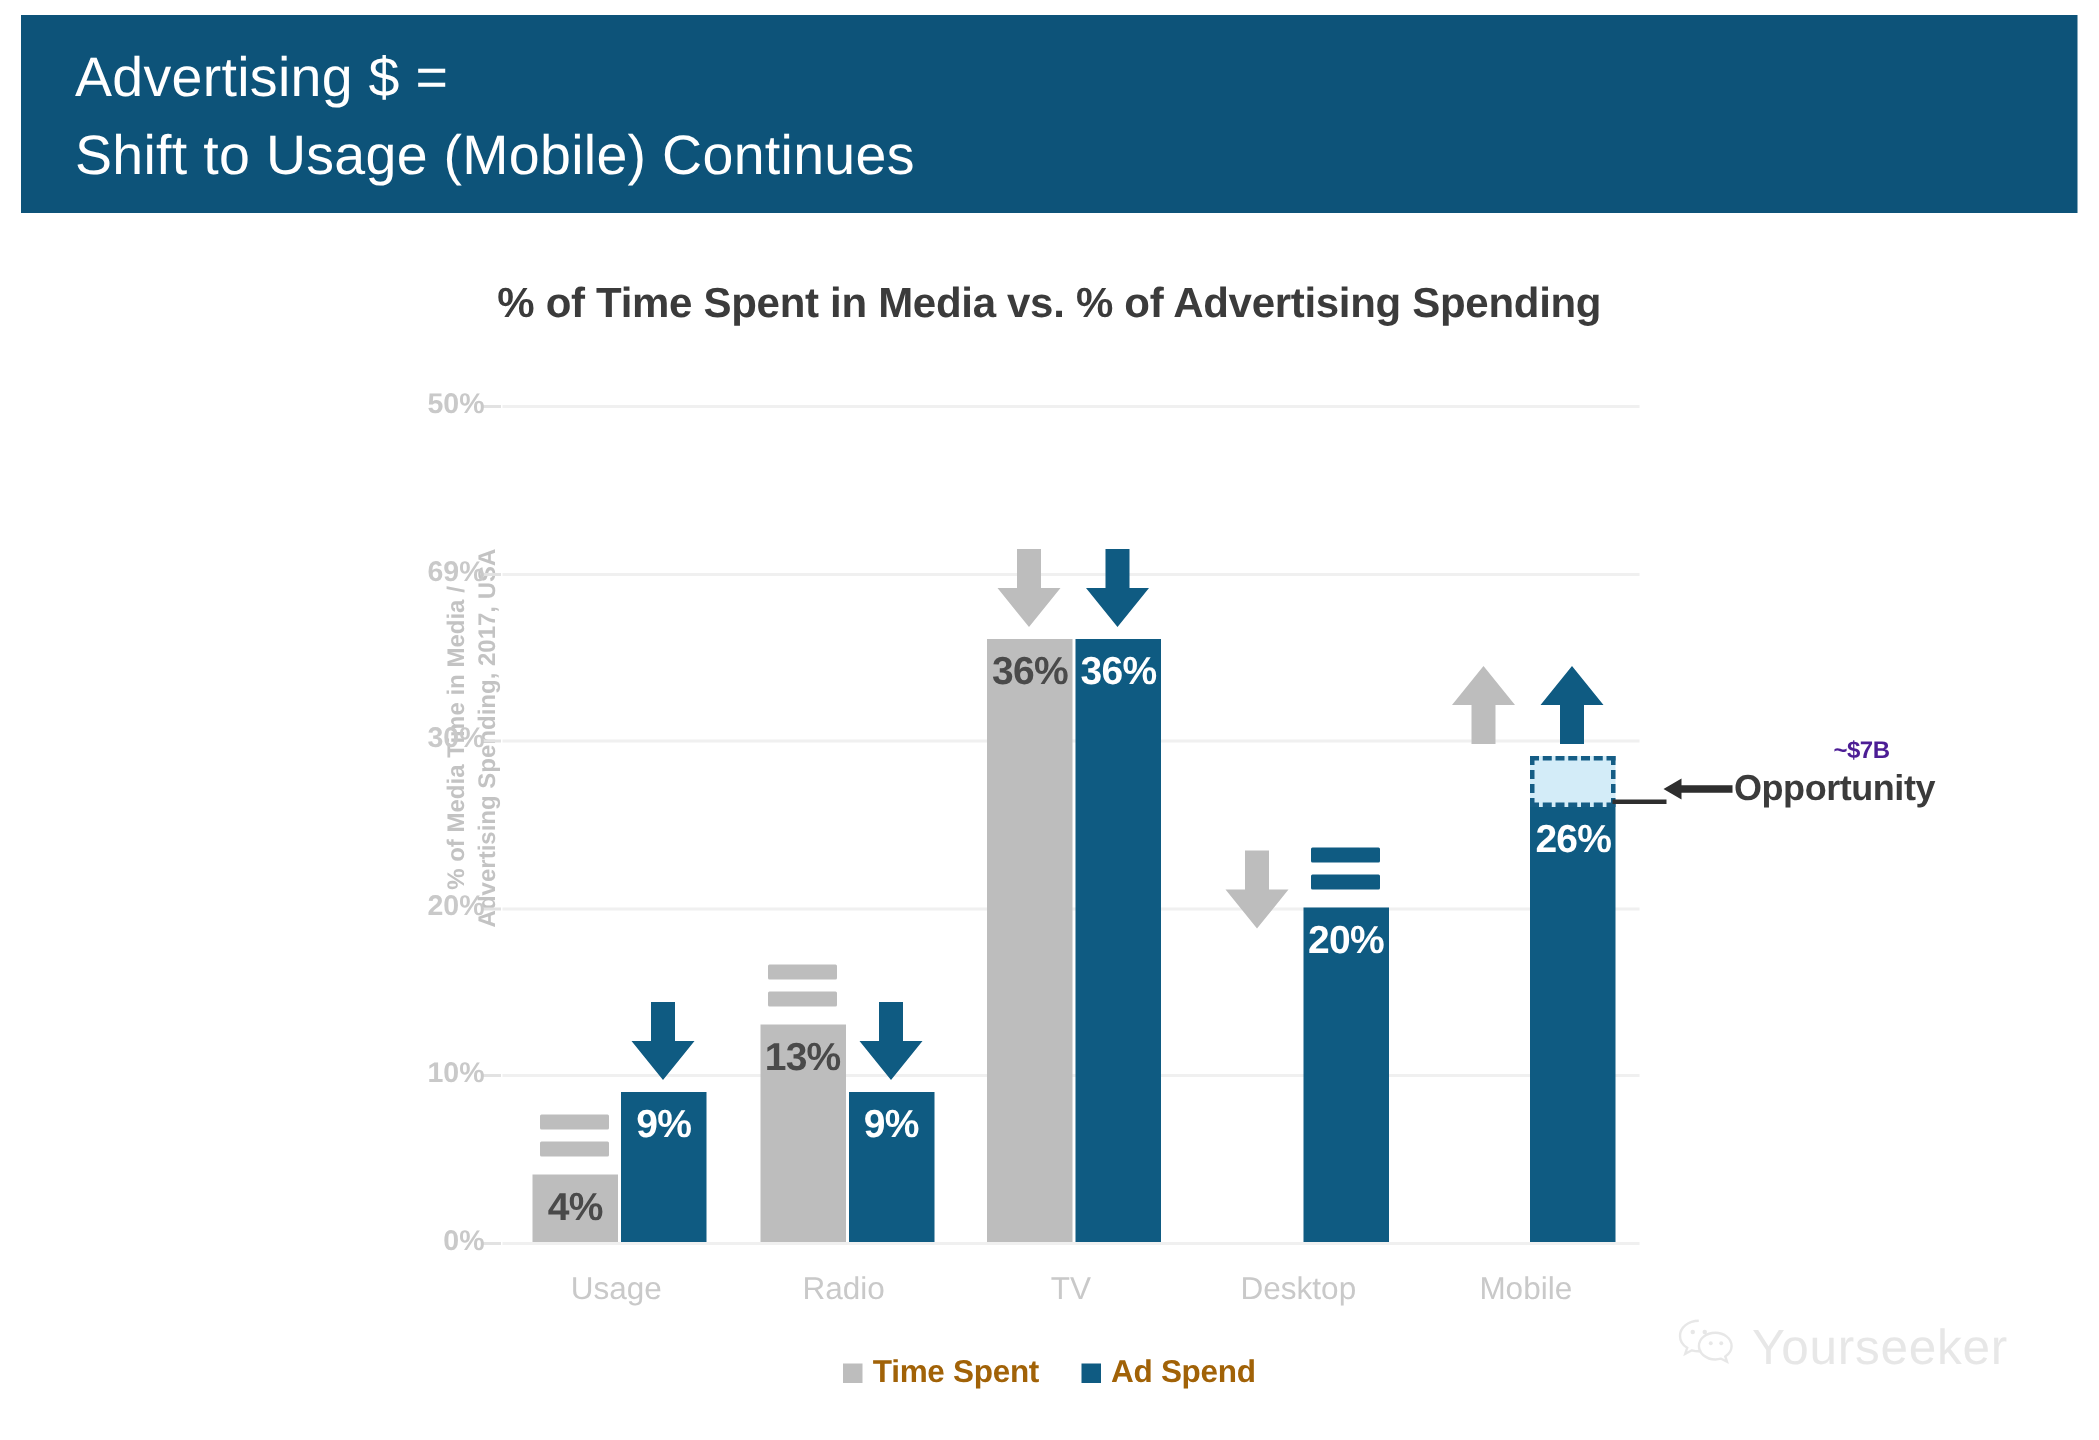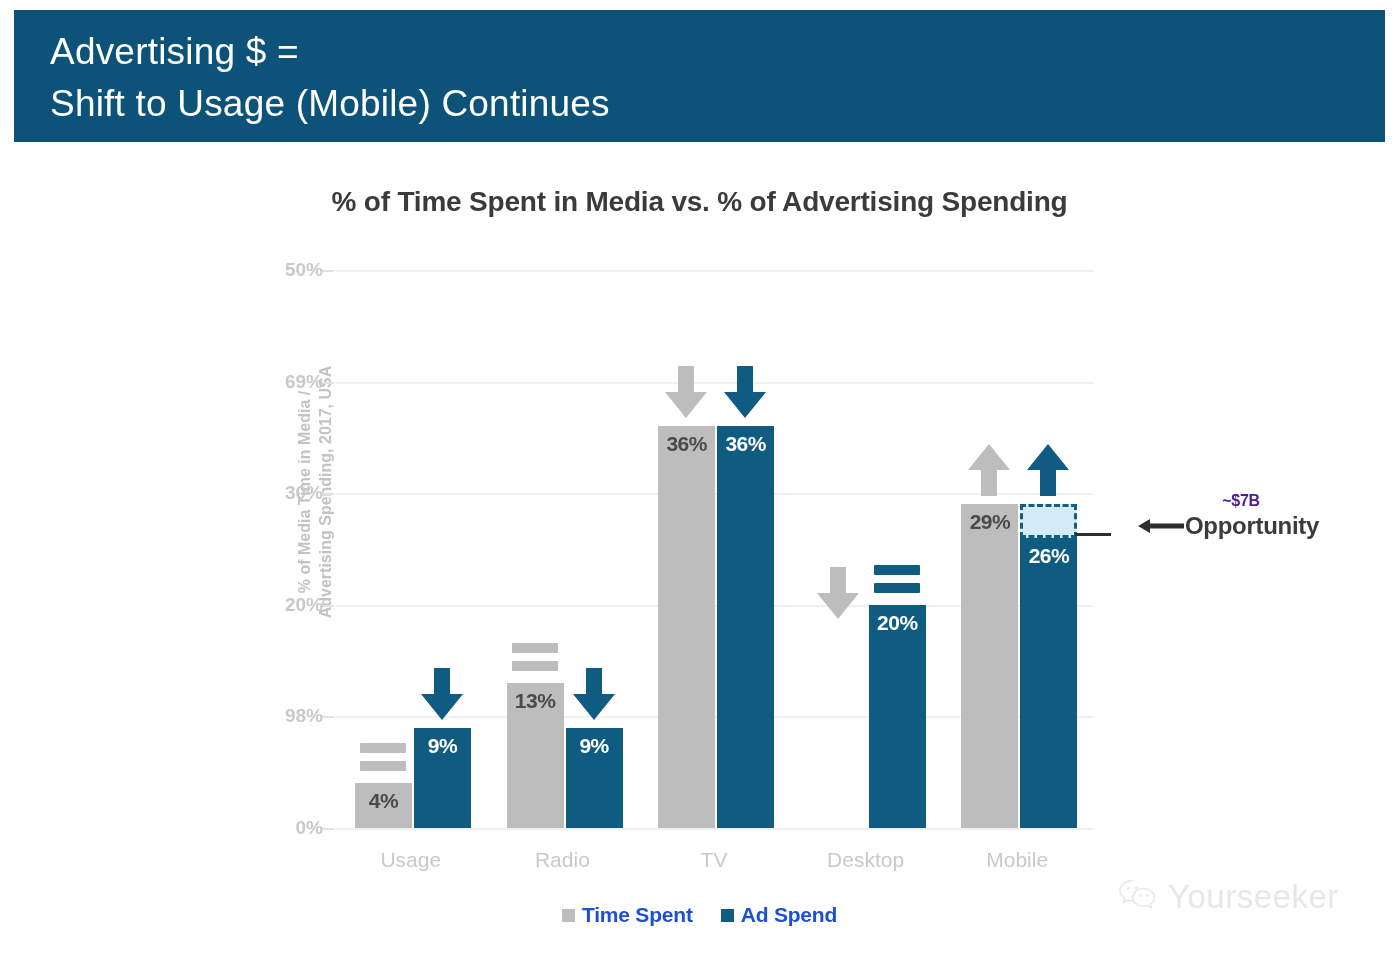--- a/index.html
+++ b/index.html
@@ -121,21 +121,21 @@
   }
   .bar.time  { left: 20px;  background: #bdbdbd; }
   .bar.spend { left: 79px;  background: #0f5b82; }
 
   .bar-value {
     position: absolute;
     top: 6px;
     left: 0;
     width: 100%;
     text-align: center;
-    font-size: 21px;
+    font-size: 26px;
     font-weight: bold;
     letter-spacing: -0.5px;
   }
   .bar.time  .bar-value { color: #4a4a4a; }
   .bar.spend .bar-value { color: #ffffff; }
 
   
   .opportunity-box {
     position: absolute;
     left: 79px;
@@ -189,21 +189,20 @@
     font-size: 16px;
     font-weight: bold;
     color: #4c1d95;
     letter-spacing: -0.3px;
     padding-left: 26px;
   }
   #annotation .ann-row {
     display: flex;
     align-items: center;
     margin-top: 2px;
-    justify-content: center;
   }
   #annotation .ann-arrow { width: 48px; height: 20px; flex: 0 0 48px; }
   #annotation .ann-label {
     font-size: 24px;
     font-weight: bold;
     color: #3b3b3b;
     letter-spacing: -0.3px;
     white-space: nowrap;
   }
   #annotation-leader {
@@ -224,21 +223,21 @@
     display: flex;
     justify-content: center;
     align-items: center;
     gap: 28px;
   }
   .legend-item { display: flex; align-items: center; gap: 7px; }
   .legend-swatch { width: 13px; height: 13px; display: block; }
   .legend-text {
     font-size: 21px;
     font-weight: bold;
-    color: #1d4ed8;
+    color: #a16207;
     letter-spacing: -0.2px;
   }
 
   
   #watermark {
     position: absolute;
     left: 1118px;
     top: 878px;
     display: flex;
     align-items: center;
@@ -267,21 +266,21 @@
     <div>% of Media Time in Media /</div>
     <div>Advertising Spending, 2017, USA</div>
   </div>
 
   <div id="y-axis">
       <div class="gridline" style="top: 558px;"></div>
       <div class="tickmark" style="top: 558px;"></div>
       <div class="tick-label" style="top: 558px; right: 775px;">0%</div>
       <div class="gridline" style="top: 446.4px;"></div>
       <div class="tickmark" style="top: 446.4px;"></div>
-      <div class="tick-label" style="top: 446.4px; right: 775px;">98%</div>
+      <div class="tick-label" style="top: 446.4px; right: 775px;">10%</div>
       <div class="gridline" style="top: 334.8px;"></div>
       <div class="tickmark" style="top: 334.8px;"></div>
       <div class="tick-label" style="top: 334.8px; right: 775px;">20%</div>
       <div class="gridline" style="top: 223.2px;"></div>
       <div class="tickmark" style="top: 223.2px;"></div>
       <div class="tick-label" style="top: 223.2px; right: 775px;">30%</div>
       <div class="gridline" style="top: 111.6px;"></div>
       <div class="tickmark" style="top: 111.6px;"></div>
       <div class="tick-label" style="top: 111.6px; right: 775px;">69%</div>
       <div class="gridline" style="top: 0px;"></div>
@@ -355,23 +354,20 @@
         <div class="bar spend" style="height: 223.2px; background: rgb(15, 91, 130); left: 79px;">
           <div class="bar-value">20%</div>
         </div>
         <span class="eq-icon" style="bottom: 233.2px; position: absolute; left: 84px;">
           <i style="background:#0f5b82"></i>
           <i style="background:#0f5b82"></i>
         </span>
       </div>
       <div class="cat-label" style="left: 606.4px; width: 151.6px;">Mobile</div>
       <div class="group" style="left: 606.4px; width: 151.6px; bottom: 52px; height: 558px;">
-        <div class="bar time" style="height: 323.64px; background: rgb(189, 189, 189); left: 20px;">
-          <div class="bar-value">29%</div>
-        </div>
         <span class="trend" style="bottom: 329.64px; position: absolute; left: 25px;">
           <svg viewBox="0 0 46 56" xmlns="http://www.w3.org/2000/svg">
             <path d="M23 2 L44 28 L31 28 L31 54 L15 54 L15 28 L2 28 Z" fill="#bdbdbd"></path>
           </svg>
         </span>
         <div class="bar spend" style="height: 290.16px; background: rgb(15, 91, 130); left: 79px;">
           <div class="bar-value">26%</div>
         </div>
         <div class="opportunity-box" style="height: 33.48px; bottom: 290.16px; left: 79px; background: rgb(211, 236, 248); border-color: rgb(21, 93, 133);"></div>
         <span class="trend" style="bottom: 329.64px; position: absolute; left: 84px;">

